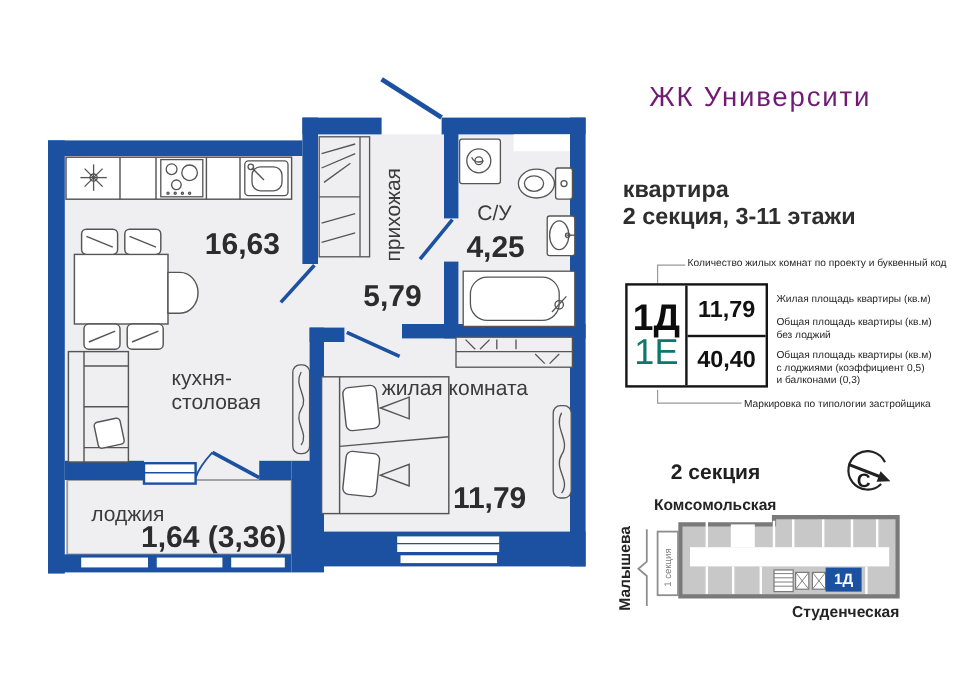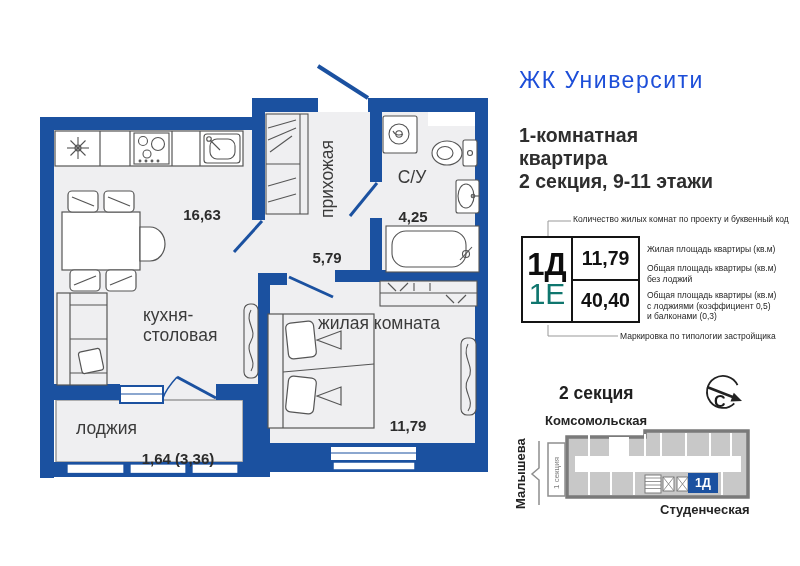--- a/index.html
+++ b/index.html
@@ -2,25 +2,25 @@
 <html><head>
 <meta charset="utf-8">
 <style>
   html,body{margin:0;padding:0;background:#fff;}
   .canvas{position:relative;width:800px;height:566px;background:#fff;overflow:hidden;
           font-family:"Liberation Sans", sans-serif;}
   .abs{position:absolute;white-space:nowrap;}
   svg{position:absolute;left:0;top:0;}
   
   .pl{font-size:17.5px;color:#3b3b3b;}
-  .pa{font-size:15px;font-weight:700;color:#2c2c2c;margin-top:16px;}
+  .pa{font-size:25px;font-weight:700;color:#2c2c2c;}
   .cx{transform:translateX(-50%);}
   .rot{transform:rotate(-90deg);transform-origin:0 0;}
   
-  .title{font-size:23px;letter-spacing:1.5px;color:#1d4ed8;}
+  .title{font-size:23px;letter-spacing:1.5px;color:#701a75;margin-left:22px;}
   .sub{font-size:19.5px;font-weight:700;color:#2e2e2e;}
   .note{font-size:8.5px;color:#1f1f1f;line-height:10.5px;}
   .spec{position:absolute;left:521px;top:236px;width:119px;height:87px;
         border:2.5px solid #141414;display:flex;background:#fff;box-sizing:border-box;}
   .spec-left{width:50px;border-right:2.5px solid #141414;display:flex;flex-direction:column;
              align-items:center;justify-content:center;box-sizing:border-box;}
   .spec-right{flex:1;display:flex;flex-direction:column;box-sizing:border-box;}
   .spec-cell{flex:1;display:flex;align-items:center;justify-content:center;
              font-size:19.5px;font-weight:700;color:#111;box-sizing:border-box;}
   .spec-cell+.spec-cell{border-top:2.5px solid #141414;}
@@ -257,23 +257,22 @@
 <div class="abs pl rot" style="left:317px;top:218px;">прихожая</div>
 <div class="abs pa cx" style="left:327px;top:233px;">5,79</div>
 <div class="abs pl cx" style="left:412px;top:167px;">С/У</div>
 <div class="abs pa cx" style="left:413px;top:192px;">4,25</div>
 <div class="abs pl cx" style="left:379px;top:313px;">жилая комната</div>
 <div class="abs pa cx" style="left:408px;top:401px;">11,79</div>
 <div class="abs pl" style="left:76px;top:418px;">лоджия</div>
 <div class="abs pa cx" style="left:178px;top:434px;">1,64 (3,36)</div>
 
 <div class="abs title" style="left:519px;top:67px;">ЖК Университи</div>
-<div class="abs sub" style="left:519px;top:124px;">1-комнатная</div>
 <div class="abs sub" style="left:519px;top:147px;">квартира</div>
-<div class="abs sub" style="left:519px;top:170px;">2 секция, 9-11 этажи</div>
+<div class="abs sub" style="left:519px;top:170px;">2 секция, 3-11 этажи</div>
 
 <div class="abs note" style="left:573px;top:214px;">Количество жилых комнат по проекту и буквенный код</div>
 
 <div class="spec">
   <div class="spec-left">
     <div class="code1">1Д</div>
     <div class="code2">1Е</div>
   </div>
   <div class="spec-right">
     <div class="spec-cell">11,79</div>

